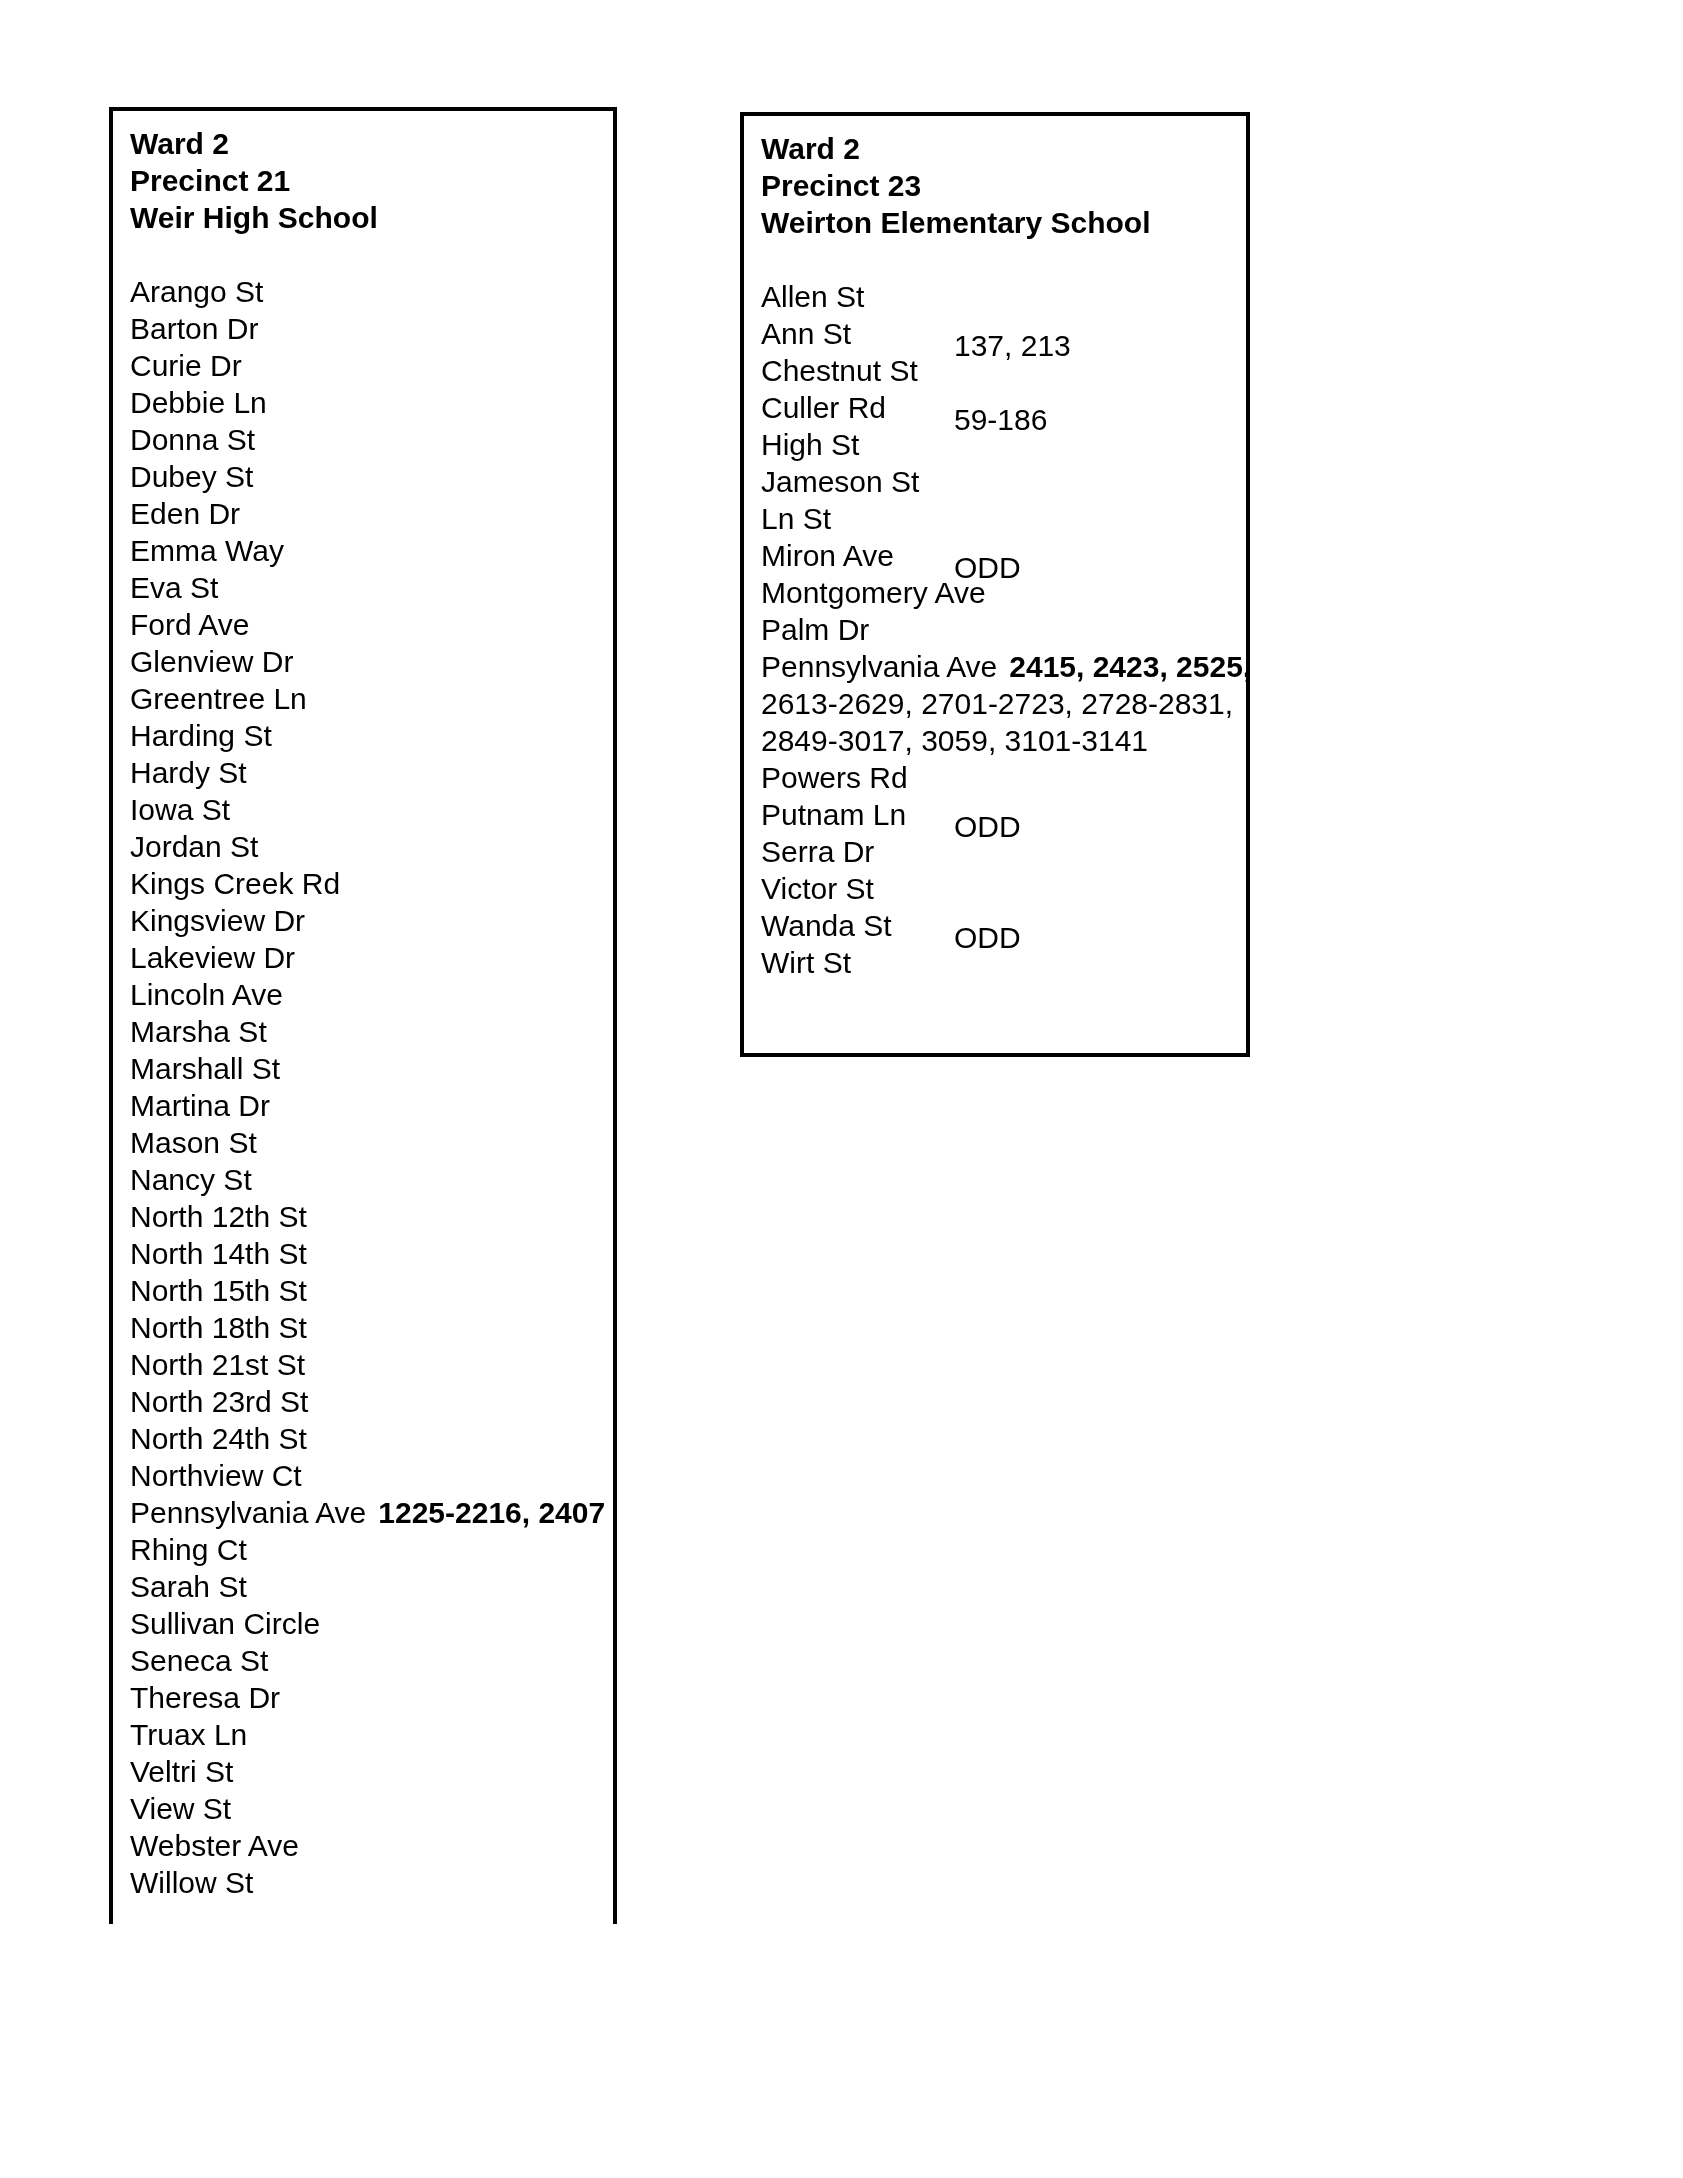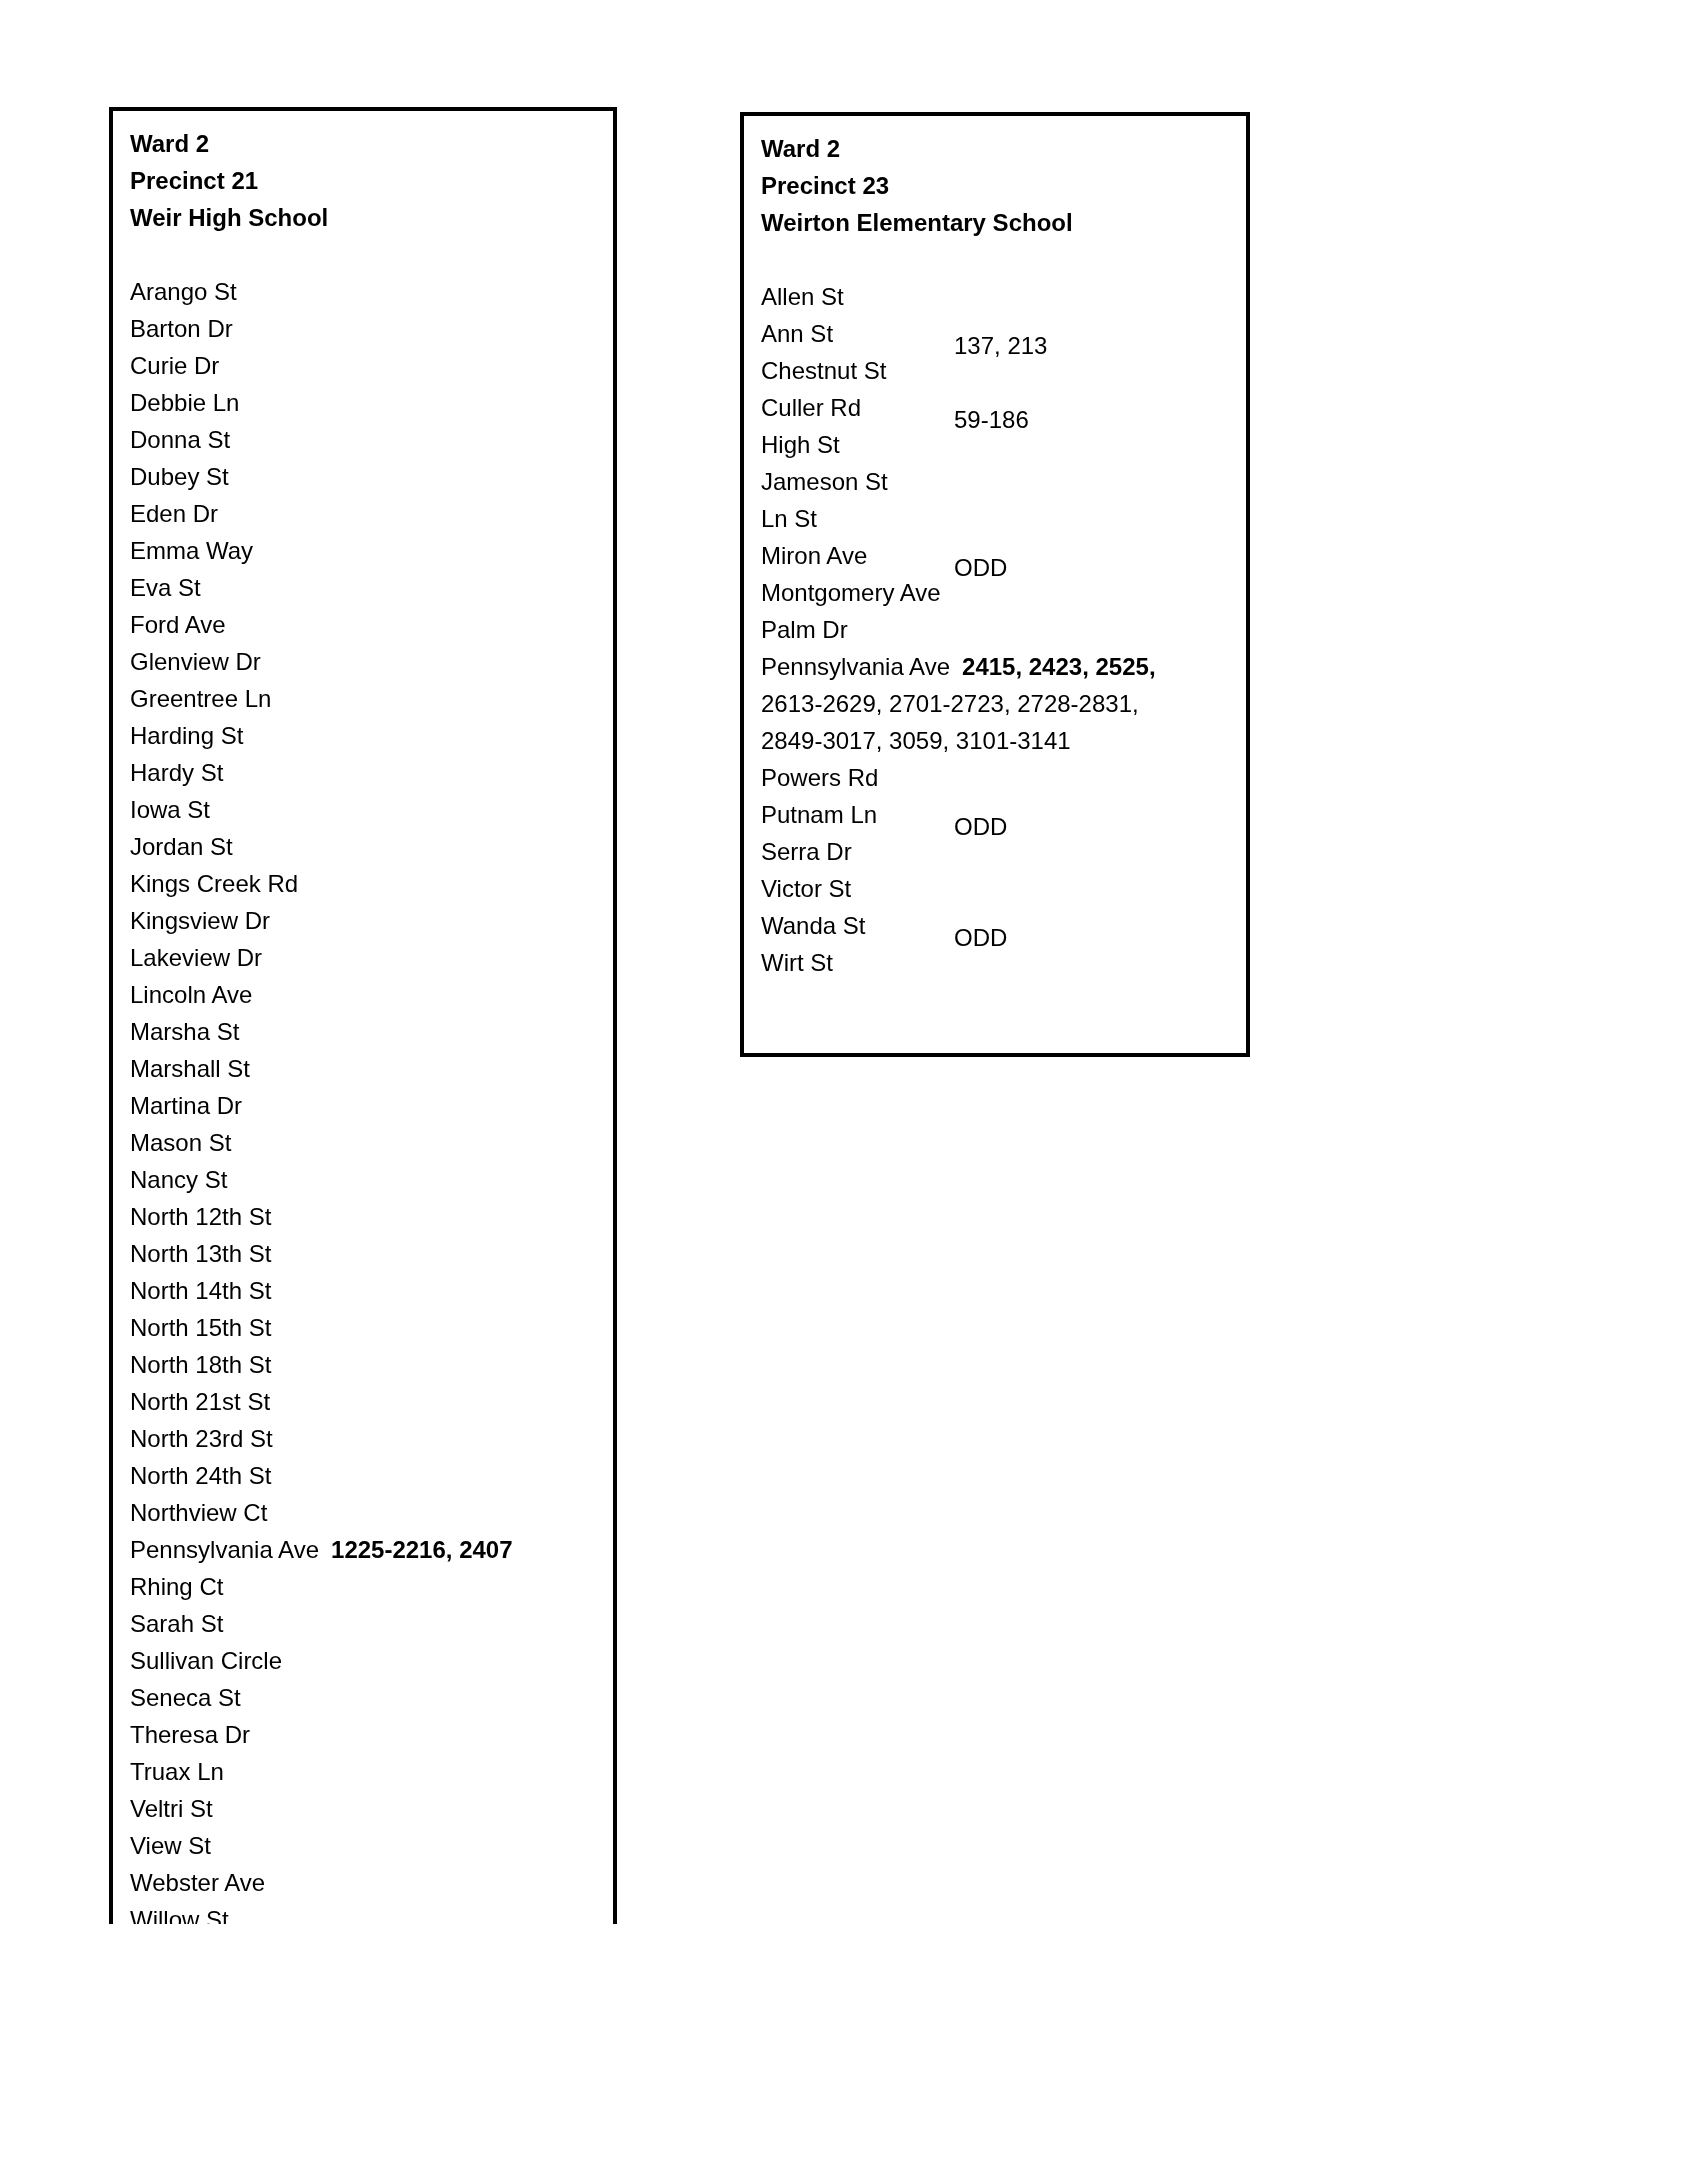--- a/index.html
+++ b/index.html
@@ -4,21 +4,21 @@
 <style>
   * { margin: 0; padding: 0; box-sizing: border-box; }
   html, body { background: #ffffff; }
   .page {
     position: relative;
     width: 1683px;
     height: 1924px;
     background: #ffffff;
     color: #000000;
     font-family: "Liberation Sans", sans-serif;
-    font-size: 24px;
+    font-size: 30px;
     line-height: 37px;
     overflow: hidden;
   }
   .precinct-box {
     position: absolute;
     border: 4px solid #000000;
     background: #ffffff;
   }
   .box-21 { left: 109px; top: 107px; width: 508px; height: 1970px; }
   .box-23 { left: 740px; top: 112px; width: 510px; height: 945px; }
@@ -64,21 +64,20 @@
           <div class="street-row"><span class="street-name">Kings Creek Rd</span></div>
           <div class="street-row"><span class="street-name">Kingsview Dr</span></div>
           <div class="street-row"><span class="street-name">Lakeview Dr</span></div>
           <div class="street-row"><span class="street-name">Lincoln Ave</span></div>
           <div class="street-row"><span class="street-name">Marsha St</span></div>
           <div class="street-row"><span class="street-name">Marshall St</span></div>
           <div class="street-row"><span class="street-name">Martina Dr</span></div>
           <div class="street-row"><span class="street-name">Mason St</span></div>
           <div class="street-row"><span class="street-name">Nancy St</span></div>
           <div class="street-row"><span class="street-name">North 12th St</span></div>
-          <div class="street-row"><span class="street-name">North 13th St</span></div>
           <div class="street-row"><span class="street-name">North 14th St</span></div>
           <div class="street-row"><span class="street-name">North 15th St</span></div>
           <div class="street-row"><span class="street-name">North 18th St</span></div>
           <div class="street-row"><span class="street-name">North 21st St</span></div>
           <div class="street-row"><span class="street-name">North 23rd St</span></div>
           <div class="street-row"><span class="street-name">North 24th St</span></div>
           <div class="street-row"><span class="street-name">Northview Ct</span></div>
           <div class="street-row"><span class="street-name">Pennsylvania Ave</span><span class="num-inline">1225-2216, 2407</span></div>
           <div class="street-row"><span class="street-name">Rhing Ct</span></div>
           <div class="street-row"><span class="street-name">Sarah St</span></div>

